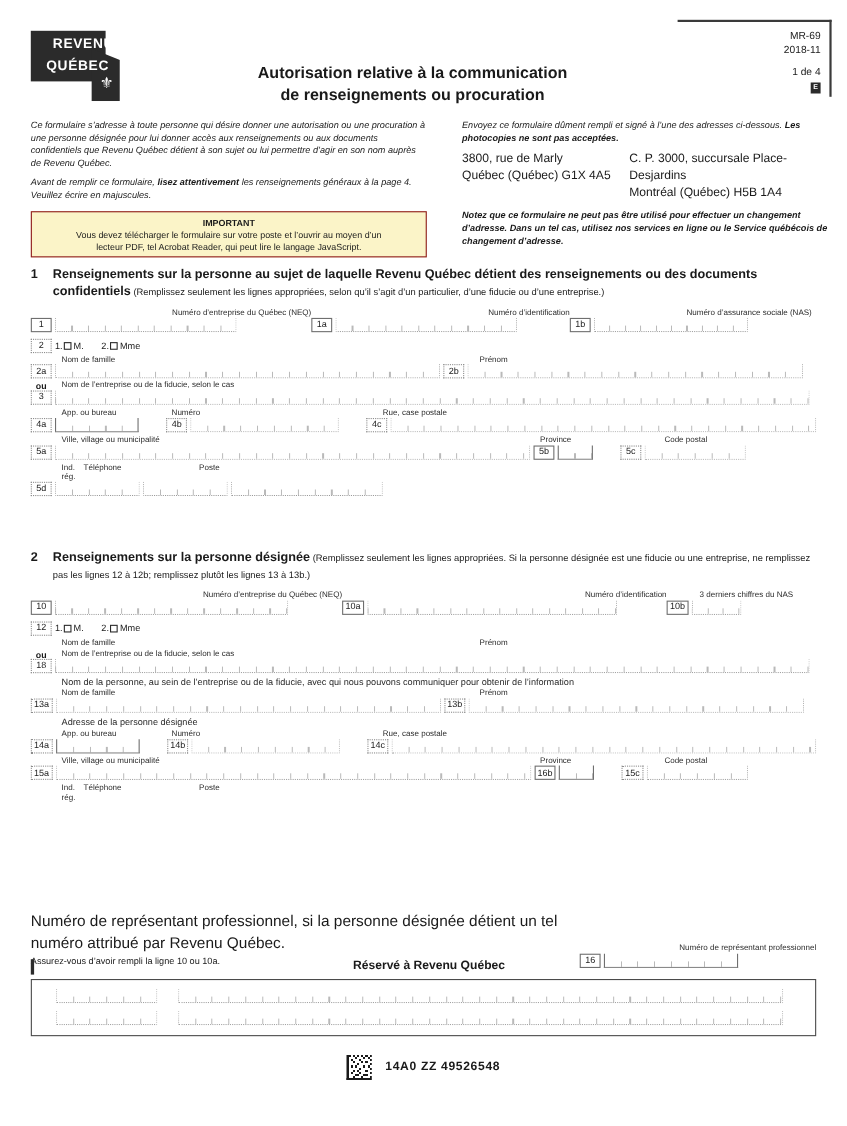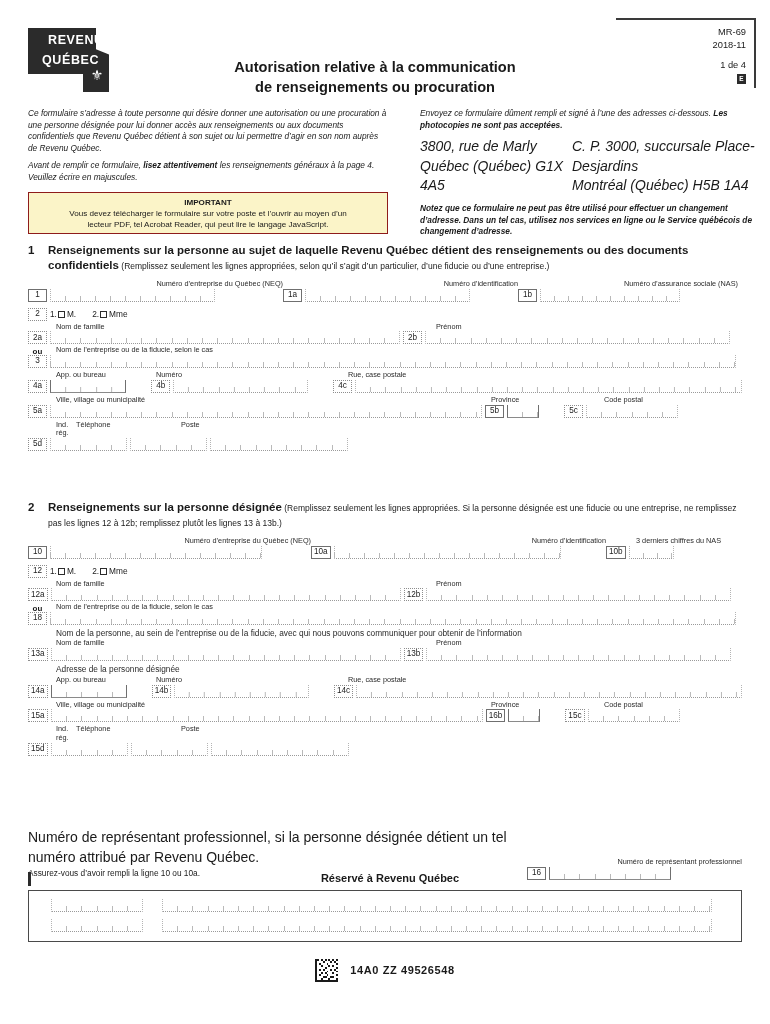--- a/index.html
+++ b/index.html
@@ -63,21 +63,21 @@
   
   .intro { position:relative; padding:0 14px; }
   .col-l { position:absolute; left:28px; top:0; width:360px; }
   .col-r { position:absolute; left:420px; top:0; width:336px; }
   .intro p { margin:0 0 6px 0; font-size:8.3px; line-height:1.40;font-style:italic; }
   .b { font-weight:bold; }
 
   .addr { display:flex; gap:0; margin:0 0 7px 0; }
   .addr .a1 { width:152px; }
   .addr .a2 { flex:1; }
-  .addr div { font-size:14px; line-height:1.40;font-style:italic; }
+  .addr div { font-size:11px; line-height:1.40; }
 
   
   .importantbox {
     position:absolute; left:28px; top:192px; width:360px; height:42px;
     background:#fbf4c8; border:1.6px solid #8e1b1b;
     text-align:center; padding:4px 6px 0 6px;
     font-size:8.1px; line-height:1.36;
   }
   .importantbox .ttl { font-weight:bold; }
 
@@ -360,26 +360,20 @@
 
     <div style="margin-top:2px;">
       <div style="display:flex;">
         <div style="width:378px;">
             <div class="lbl" style="margin-left:28px;">Nom de famille</div>
           </div>
         <div>
             <div class="lbl" style="margin-left:30px;">Prénom</div>
           </div>
       </div>
-      <div class="fl">
-        <span class="boxnum">12a</span>
-        <span class="comb" style="--cw:15.2px; width:350px;"></span>
-        <span class="boxnum">12b</span>
-        <span class="comb" style="--cw:15.2px; width:305px;"></span>
-      </div>
     </div>
 
     <div style="margin-top:2px; position:relative;">
       <div class="lbl" style="margin-left:28px;">Nom de l’entreprise ou de la fiducie, selon le cas</div>
       <div class="fl">
         <span class="ou" style="width:19px; text-align:center; flex:none; position:relative; top:-11px;">ou</span>
         <span class="boxnum" style="position:absolute; left:0;">18</span>
         <span class="comb" style="--cw:15.2px; width:686px;"></span>
       </div>
     </div>
@@ -452,26 +446,20 @@
       <div style="display:flex;">
         <div style="width:48px;">
             <div class="lbl" style="margin-left:28px;">Ind. rég.</div>
           </div>
         <div style="width:105px;">
             <div class="lbl">Téléphone</div>
           </div>
         <div>
             <div class="lbl">Poste</div>
           </div>
-      </div>
-      <div class="fl">
-        <span class="boxnum">15d</span>
-        <span class="comb" style="--cw:15.2px; width:77px;"></span>
-        <span class="comb" style="--cw:15.2px; width:77px;"></span>
-        <span class="comb" style="--cw:15.2px; width:138px;"></span>
       </div>
     </div>
   </div>
 
   <div class="sect" style="top:828px;">
     <div style="display:flex; align-items:flex-end;">
       <div style="flex:1;">
         <div style="font-size:14px; line-height:1.42;">Numéro de représentant professionnel, si la personne désignée détient un tel numéro attribué par Revenu Québec.</div>
         <div style="font-size:8.3px; line-height:1.42;">Assurez-vous d’avoir rempli la ligne 10 ou 10a.</div>
       </div>

